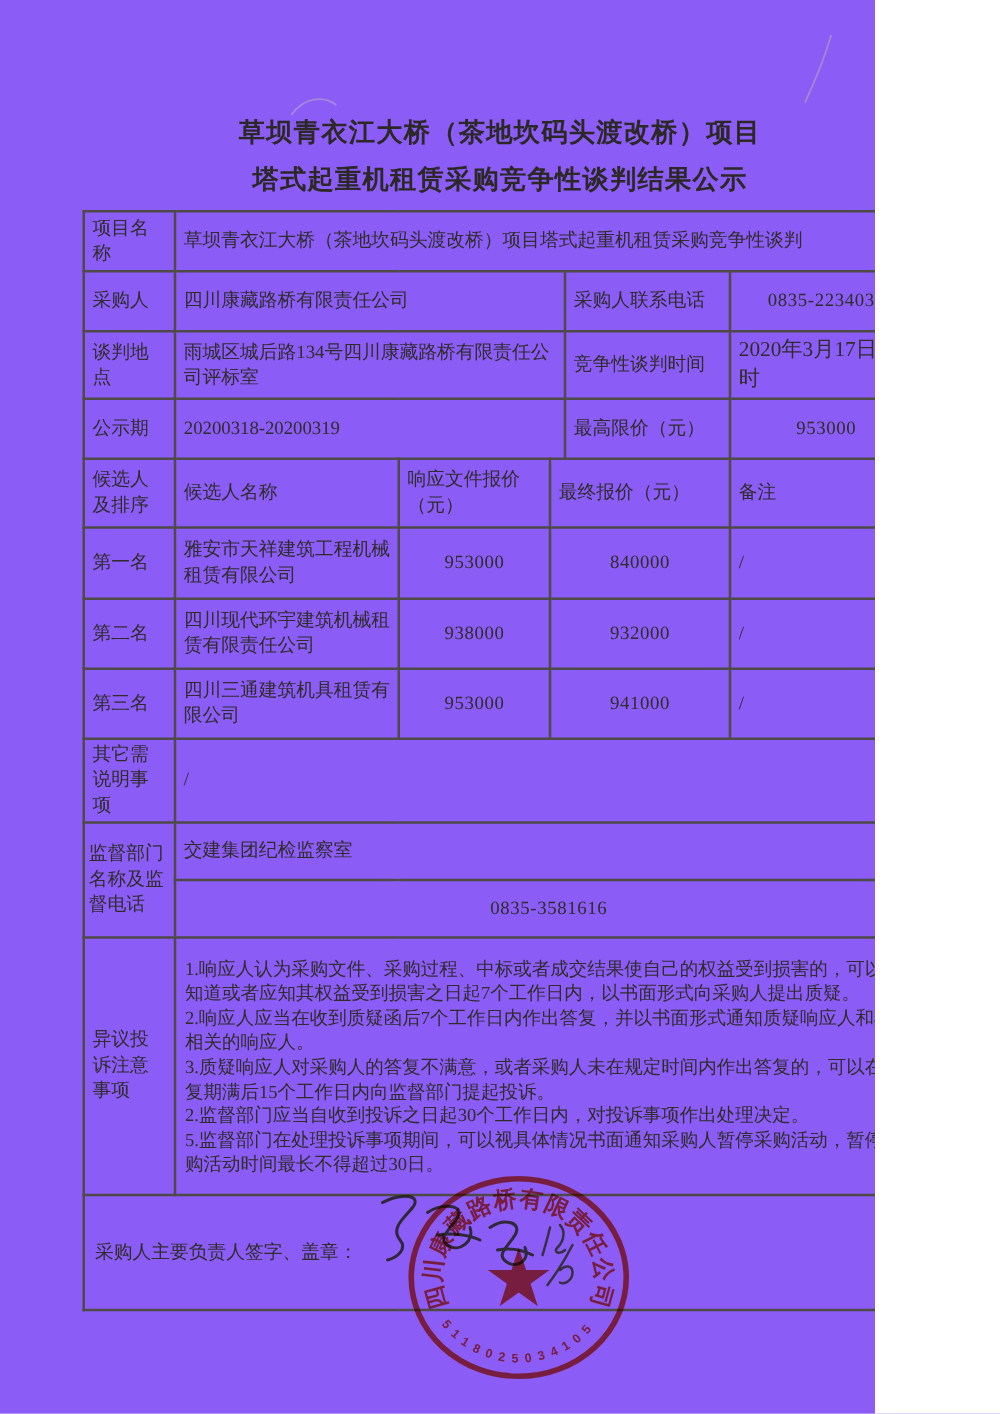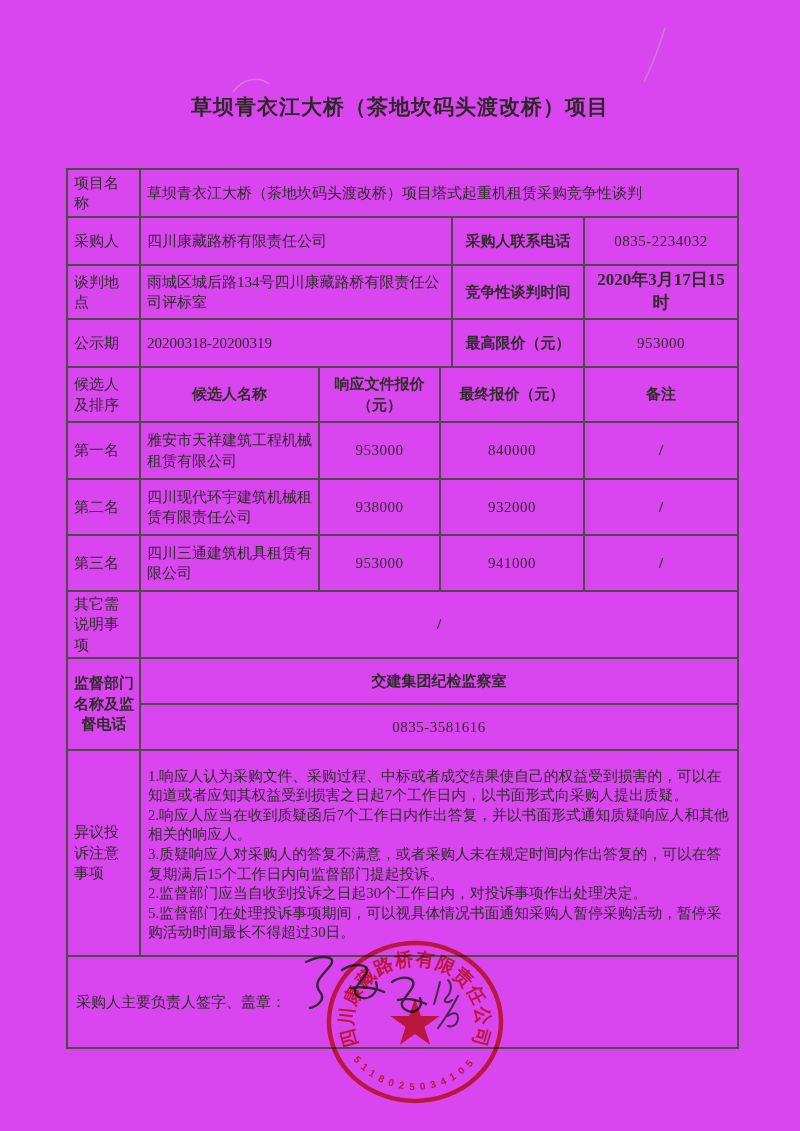--- a/index.html
+++ b/index.html
@@ -1,19 +1,19 @@
 <!DOCTYPE html>
 <html><head>
 <meta charset="utf-8">
 <style>
   html,body{margin:0;padding:0;}
   .page{
     position:relative;
-    width:800px;height:1131px;
-    background:#d946ef;
+    width:700px;height:1131px;
+    background:#8b5cf6;
     font-family:"Liberation Serif","DejaVu Serif",serif;
     color:#2f2c2a;
     overflow:hidden;
   }
   .scratch{position:absolute;pointer-events:none;}
   .doc-title{
     position:absolute;left:0;top:88px;width:800px;
     text-align:center;
     font-family:"Liberation Sans","DejaVu Sans",sans-serif;
     font-weight:700;font-size:21px;line-height:37px;
@@ -23,21 +23,21 @@
     position:absolute;left:66px;top:168px;
     width:672px;border-collapse:collapse;table-layout:fixed;
   }
   table.form td{
     border:2px solid #4e4a47;
     font-size:15px;line-height:1.35;
     padding:2px 6px;vertical-align:middle;
     word-break:break-all;overflow:hidden;
   }
   td.lbl{padding-left:5px;padding-right:2px;margin-left:37px;}
-  td.ctr{text-align:center;font-weight:bold;}
+  td.ctr{text-align:left;}
   td.val{padding-left:7px;}
   td.num{text-align:center;font-size:15.5px;letter-spacing:.5px;margin-top:44px;}
   .obj-cell{padding:14px 8px 10px 7px !important;vertical-align:middle;}
   .obj-item{font-size:14.8px;line-height:19.6px;}
   .sig-cell{font-size:16px;padding-left:8px !important;margin-left:29px;}
   .seal-overlay{position:absolute;left:280px;top:930px;width:250px;height:190px;mix-blend-mode:multiply;pointer-events:none;}
   .sig-overlay{position:absolute;left:280px;top:930px;width:250px;height:190px;pointer-events:none;}
 </style>
 </head>
 <body>
@@ -46,20 +46,21 @@
 
   <svg class="scratch" style="left:620px;top:20px;" width="70" height="70">
     <path d="M45,8 C40,25 32,45 24,62" stroke="#b9b2ae" stroke-width="1.5" fill="none" opacity="0.5"></path>
   </svg>
   <svg class="scratch" style="left:225px;top:70px;" width="50" height="30">
     <path d="M8,22 C18,8 34,6 44,14" stroke="#c7c0bc" stroke-width="1.5" fill="none" opacity="0.45"></path>
   </svg>
 
   <div class="doc-title">
     <div>草坝青衣江大桥（茶地坎码头渡改桥）项目</div>
+    <div>塔式起重机租赁采购竞争性谈判结果公示</div>
   </div>
 
   <table class="form">
     <colgroup>
       <col style="width:73px">
         <col style="width:179px">
         <col style="width:121px">
       <col style="width:12px">
         <col style="width:132px">
         <col style="width:154px">

